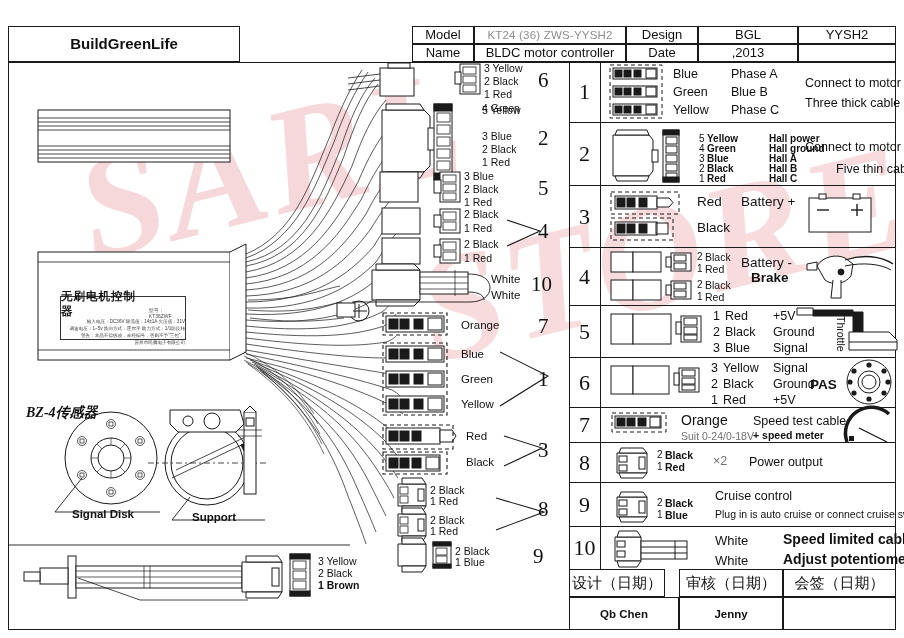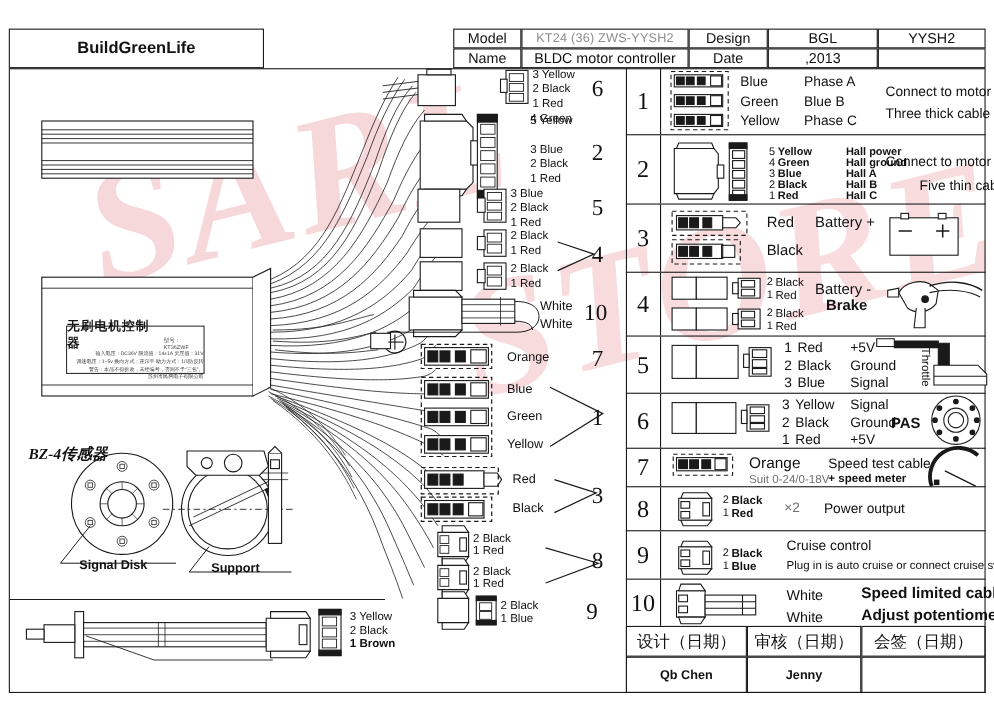--- a/index.html
+++ b/index.html
@@ -785,21 +785,21 @@
           <line x1="74" y1="14" x2="74" y2="32"></line>
         </g>
       </svg>
       <div class="lbl" style="left:114px;top:6px;font-size:13px;">White</div>
       <div class="lbl" style="left:182px;top:4px;font-size:14px;font-weight:600;">Speed limited cable</div>
       <div class="lbl" style="left:114px;top:26px;font-size:13px;">White</div>
       <div class="lbl" style="left:182px;top:24px;font-size:14px;font-weight:600;">Adjust potentiometer</div>
     </div>
   </div>
 
-  <div class="sig-cell" style="left:569px;top:569px;width:110px;height:28px;">设计（日期）</div>
+  <div class="sig-cell" style="left:569px;top:569px;width:96px;height:28px;">设计（日期）</div>
   <div class="sig-cell" style="left:679px;top:569px;width:104px;height:28px;">审核（日期）</div>
   <div class="sig-cell sig-val" style="left:569px;top:597px;width:110px;height:33px;">Qb Chen</div>
 
   <div class="sig-cell" style="left:783px;top:569px;width:113px;height:28px;">会签（日期）</div>
   <div class="sig-cell sig-val" style="left:679px;top:597px;width:104px;height:33px;">Jenny</div>
   <div class="sig-cell sig-val" style="left:783px;top:597px;width:113px;height:33px;"></div>
 
 </div>
 
 </body></html>

